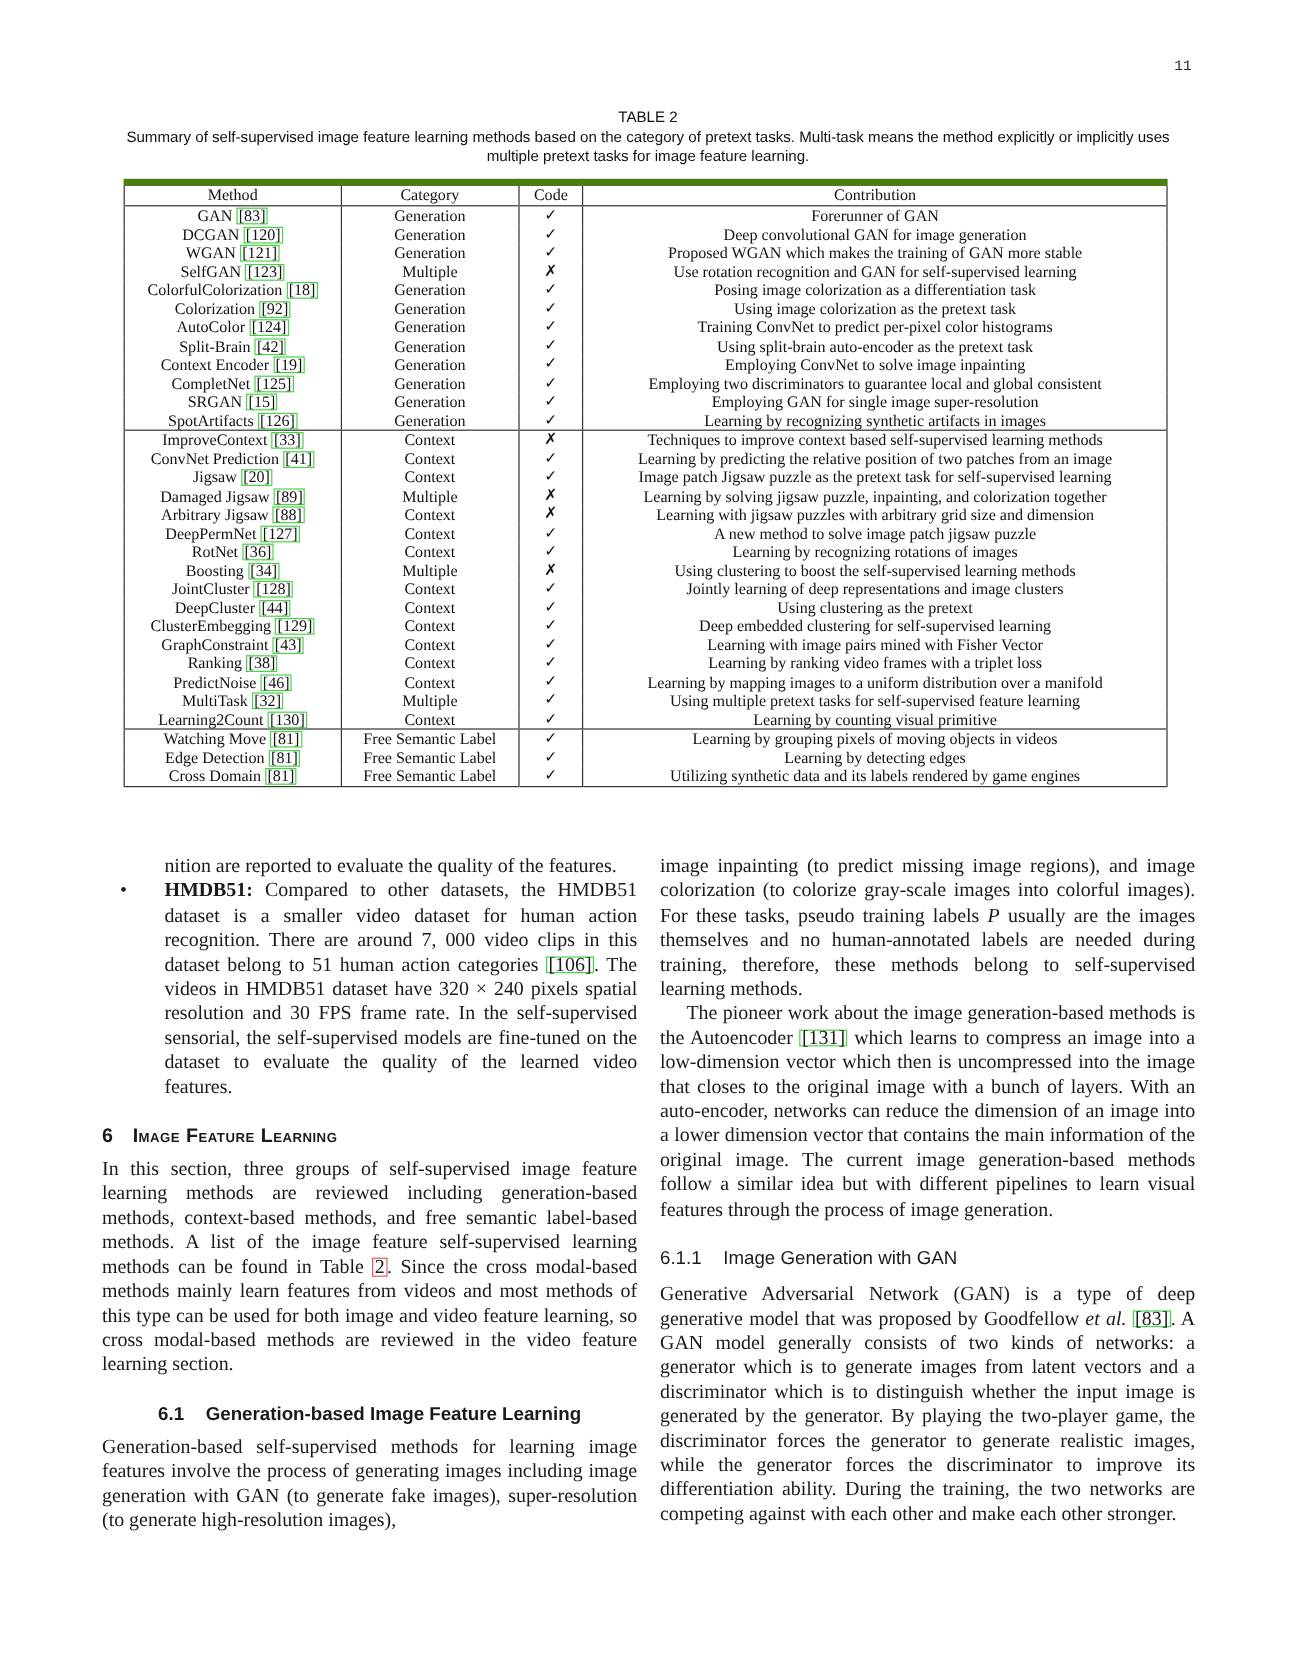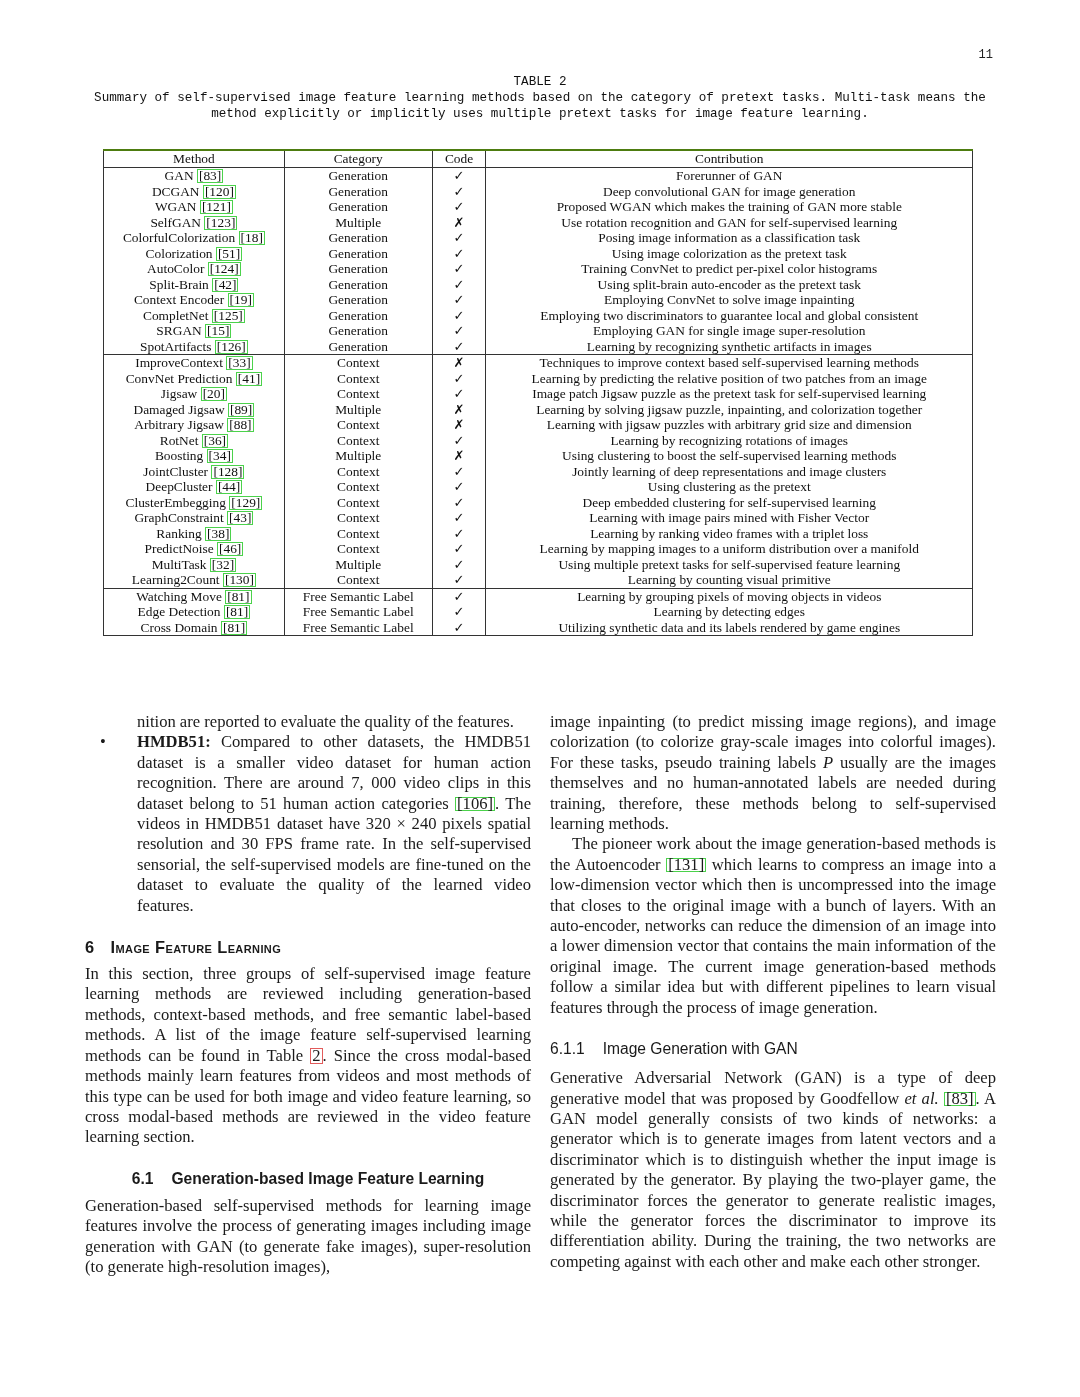--- a/index.html
+++ b/index.html
@@ -1,27 +1,27 @@
 <!DOCTYPE html>
 <html><head>
 <meta charset="utf-8">
 <style>
   * { box-sizing: border-box; margin: 0; padding: 0; }
   html, body { width: 1080px; height: 1397px; background: #fff; overflow: hidden; }
   body { position: relative; color: #1a1a1a; font-family: "Liberation Serif", "DejaVu Serif", serif; }
 
   .page-num { position: absolute; top: 48px; right: 87px; font-family: Liberation Mono, monospace; font-size: 12px; color: #222; }
 
-  .caption { position: absolute; top: 74px; left: 85px; width: 910px; text-align: center; font-family: Liberation Mono, monospace; font-size: 12.6px; line-height: 16px; color: #111; }
+  .caption { position: absolute; top: 90px; left: 85px; width: 910px; text-align: center; font-family: Liberation Sans, sans-serif; font-size: 12.6px; line-height: 16px; color: #111; }
   .caption .tlabel { display: block; }
 
   .tbl { position: absolute; top: 149px; left: 103px; width: 870px; border-collapse: collapse; font-family: "Liberation Serif", serif; font-size: 13.4px; color: #111; }
   .tbl td, .tbl th { text-align: center; padding: 0 3px; height: 15.5px; line-height: 15.5px; white-space: nowrap; font-weight: normal; border-left: 1px solid #333; border-right: 1px solid #333; }
   .tbl th { height: 16px; line-height: 16px; }
-  .tbl thead tr { border-top: 2px solid #4d7c0f; border-bottom: 1px solid #333; }
+  .tbl thead tr { border-top: 6px solid #4d7c0f; border-bottom: 1px solid #333; }
   .tbl tbody tr.group-start { border-top: 1px solid #333; }
   .tbl tbody tr:last-child { border-bottom: 1px solid #333; }
   .tbl col.c1 { width: 181px; } .tbl col.c2 { width: 148px; } .tbl col.c3 { width: 54px; } .tbl col.c4 { width: 487px; }
 
   .ref { display: inline-block; border: 1px solid #4bd24b; line-height: 12px; padding: 0 1px; }
   .ref-red { display: inline-block; border: 1px solid #e25b5b; line-height: 14px; padding: 0 1px; }
   .mark { font-family: "DejaVu Sans", sans-serif; font-size: 13px; }
 
   .col { position: absolute; width: 446px; font-size: 16.6px; line-height: 20.4px; text-align: justify; color: #1a1a1a; }
   .col-left { left: 85px; top: 712px; }
@@ -88,24 +88,24 @@
       <tr>
         <td><span>SelfGAN</span> <span class="ref">[123]</span></td>
         <td>Multiple</td>
         <td class="mark">✗</td>
         <td>Use rotation recognition and GAN for self-supervised learning</td>
       </tr>
       <tr>
         <td><span>ColorfulColorization</span> <span class="ref">[18]</span></td>
         <td>Generation</td>
         <td class="mark">✓</td>
-        <td>Posing image information as a classification task</td>
-      </tr>
-      <tr>
-        <td><span>Colorization</span> <span class="ref">[51]</span></td>
+        <td>Posing image colorization as a differentiation task</td>
+      </tr>
+      <tr>
+        <td><span>Colorization</span> <span class="ref">[92]</span></td>
         <td>Generation</td>
         <td class="mark">✓</td>
         <td>Using image colorization as the pretext task</td>
       </tr>
       <tr>
         <td><span>AutoColor</span> <span class="ref">[124]</span></td>
         <td>Generation</td>
         <td class="mark">✓</td>
         <td>Training ConvNet to predict per-pixel color histograms</td>
       </tr>
@@ -161,20 +161,26 @@
         <td><span>Damaged Jigsaw</span> <span class="ref">[89]</span></td>
         <td>Multiple</td>
         <td class="mark">✗</td>
         <td>Learning by solving jigsaw puzzle, inpainting, and colorization together</td>
       </tr>
       <tr>
         <td><span>Arbitrary Jigsaw</span> <span class="ref">[88]</span></td>
         <td>Context</td>
         <td class="mark">✗</td>
         <td>Learning with jigsaw puzzles with arbitrary grid size and dimension</td>
+      </tr>
+      <tr>
+        <td><span>DeepPermNet</span> <span class="ref">[127]</span></td>
+        <td>Context</td>
+        <td class="mark">✓</td>
+        <td>A new method to solve image patch jigsaw puzzle</td>
       </tr>
       <tr>
         <td><span>RotNet</span> <span class="ref">[36]</span></td>
         <td>Context</td>
         <td class="mark">✓</td>
         <td>Learning by recognizing rotations of images</td>
       </tr>
       <tr>
         <td><span>Boosting</span> <span class="ref">[34]</span></td>
         <td>Multiple</td>

